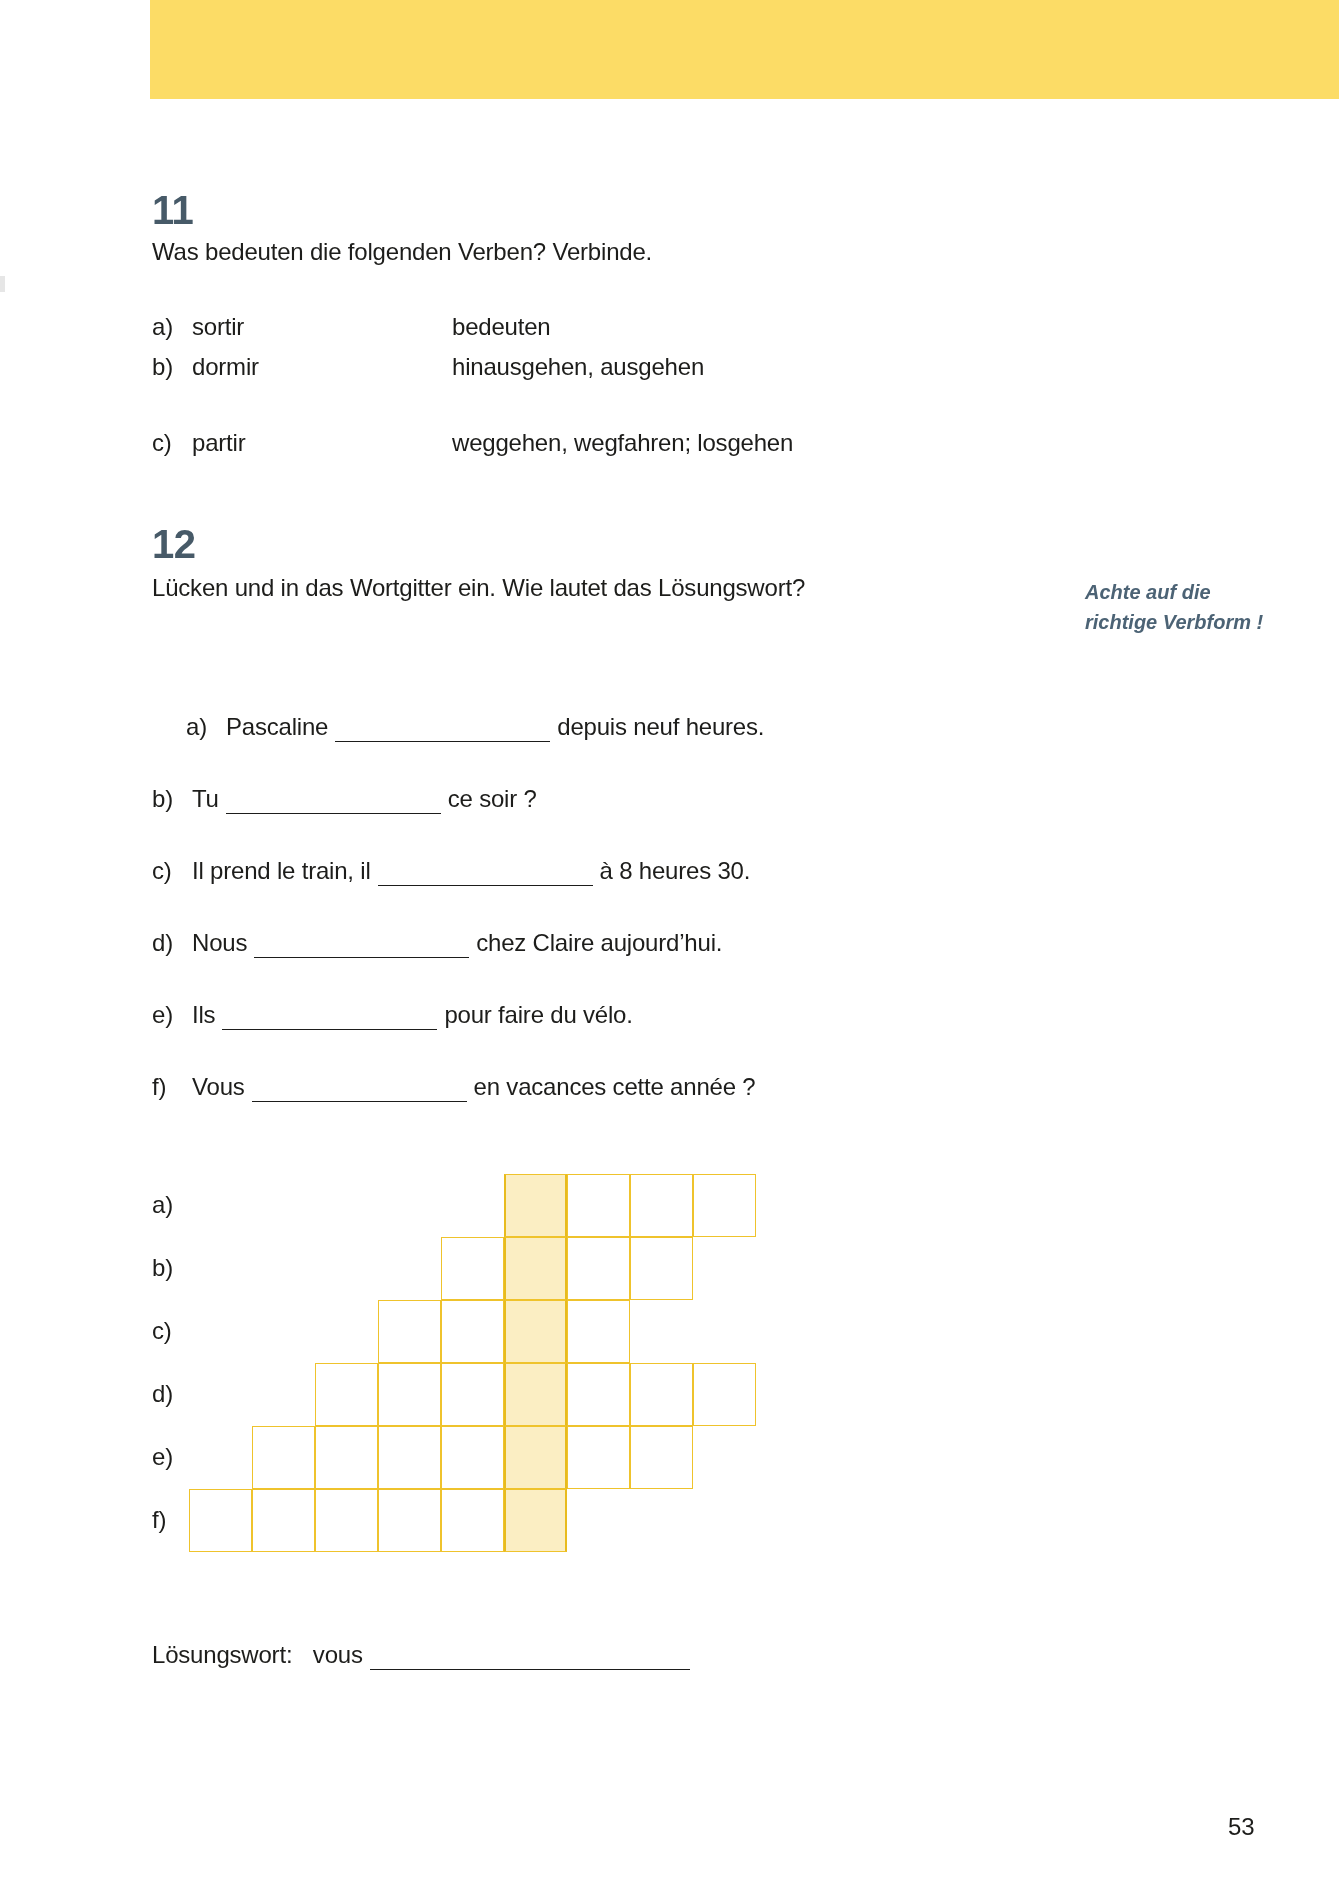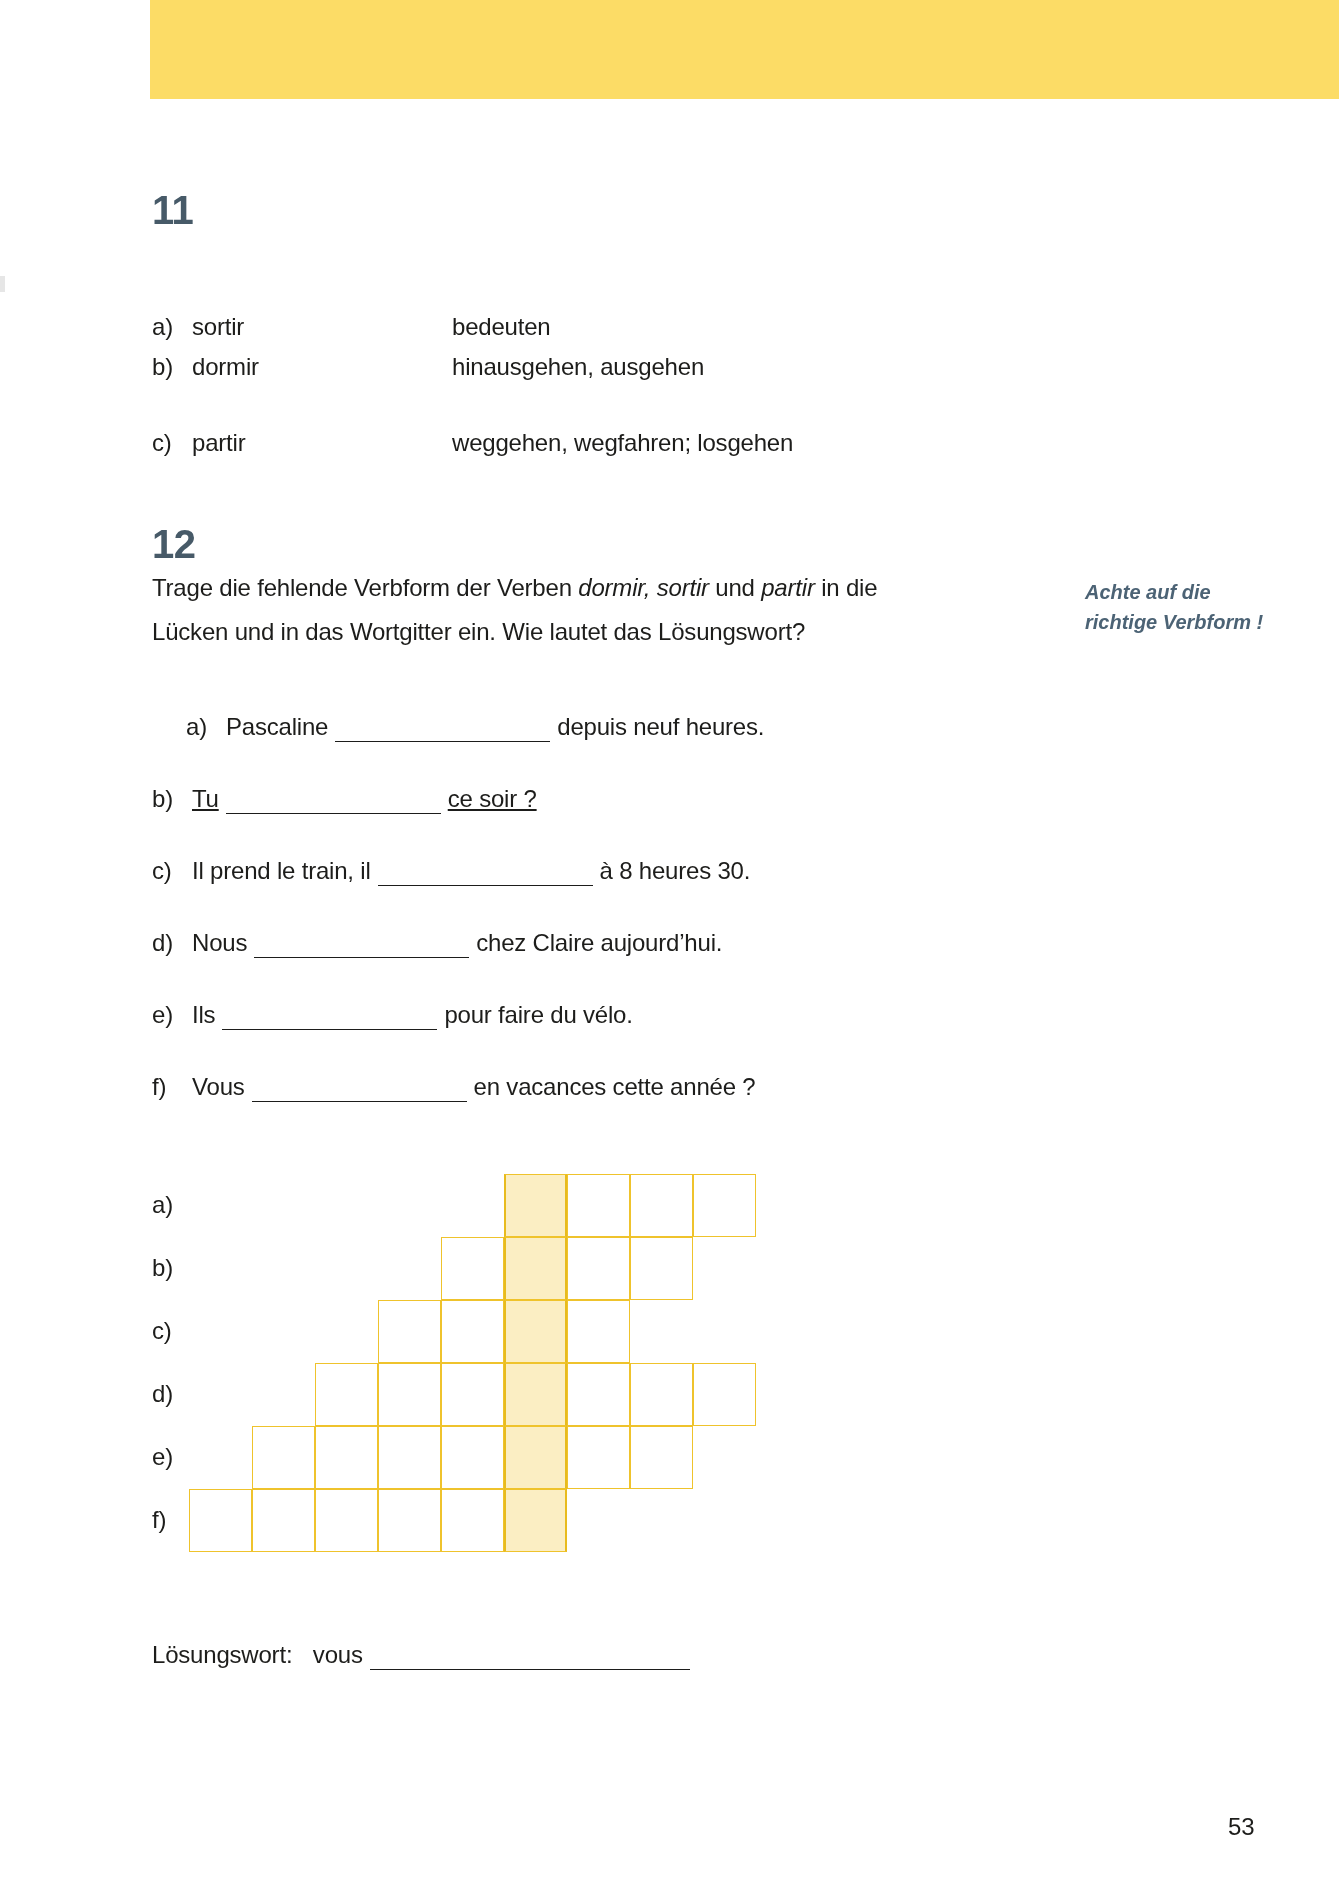--- a/index.html
+++ b/index.html
@@ -26,48 +26,48 @@
 </style>
 </head>
 <body>
 
 <div class="page">
 
   <div class="band" style="background: rgb(252, 220, 102);"></div>
   <div class="artifact"></div>
 
   <div class="exnum" style="left: 152px; top: 190px; color: rgb(71, 90, 104);">11</div>
+  <div class="row body-text" style="top:237px;">Was bedeuten die folgenden Verben? Verbinde.</div>
 
   <div class="row body-text" style="top:312px;">
     <span class="lbl">a)</span><span>sortir</span>
     <span class="match-trans">bedeuten</span>
   </div>
   <div class="row body-text" style="top:352px;">
     <span class="lbl">b)</span><span>dormir</span>
     <span class="match-trans">hinausgehen, ausgehen</span>
   </div>
   <div class="row body-text" style="top:428px;">
     <span class="lbl">c)</span><span>partir</span>
     <span class="match-trans">weggehen, wegfahren; losgehen</span>
   </div>
 
   <div class="exnum" style="left: 152px; top: 524px; color: rgb(71, 90, 104); text-align: right;">12</div>
   <div class="intro" style="top:566px;">
-    <div><span>Trage die fehlende Verbform der Verben </span><span class="it">dormir, sortir</span><span> und </span><span class="it">partir</span><span> in die</span></div>
     <div>Lücken und in das Wortgitter ein. Wie lautet das Lösungswort?</div>
   </div>
   <div class="note" style="top: 577px; color: rgb(76, 99, 117);">
     <div>Achte auf die</div>
     <div>richtige Verbform !</div>
   </div>
 
   <div class="row body-text" style="top:712px;margin-left:34px;">
     <span class="lbl">a)</span><span>Pascaline</span><span class="blank w215"></span><span>depuis neuf heures.</span>
   </div>
-  <div class="row body-text" style="top:784px;text-decoration:underline;">
+  <div class="row body-text" style="top:784px;">
     <span class="lbl">b)</span><span>Tu</span><span class="blank w215"></span><span>ce soir ?</span>
   </div>
   <div class="row body-text" style="top:856px;">
     <span class="lbl">c)</span><span>Il prend le train, il</span><span class="blank w215"></span><span>à 8 heures 30.</span>
   </div>
   <div class="row body-text" style="top:928px;">
     <span class="lbl">d)</span><span>Nous</span><span class="blank w215"></span><span>chez Claire aujourd’hui.</span>
   </div>
   <div class="row body-text" style="top:1000px;">
     <span class="lbl">e)</span><span>Ils</span><span class="blank w215"></span><span>pour faire du vélo.</span>

